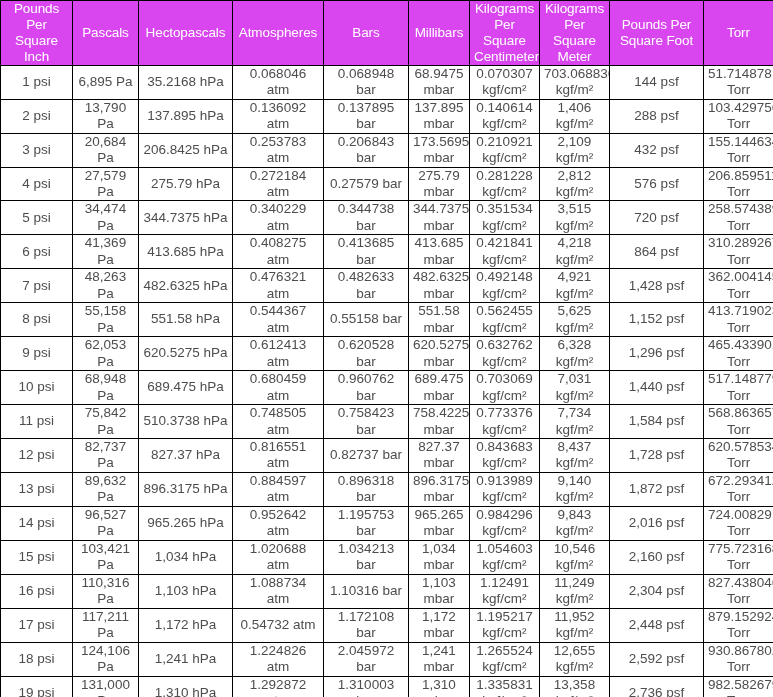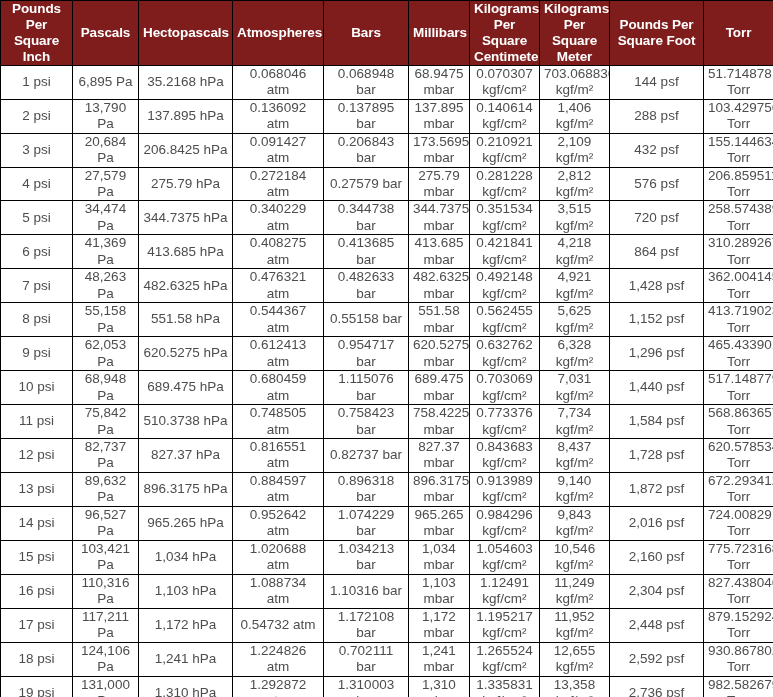--- a/index.html
+++ b/index.html
@@ -22,23 +22,23 @@
   }
   #conversion-table th,
   #conversion-table td {
     border: 1px solid #000000;
     padding: 0 4px;
     text-align: center;
     vertical-align: middle;
     overflow: hidden;
   }
   #conversion-table thead th {
-    background: #7f1d1d;
+    background: #d946ef;
     color: #ffffff;
-    font-weight: bold;
+    font-weight: normal;
     font-size: 13.5px;
     line-height: 1.18;
     letter-spacing: -0.1px;
     height: 56px;
   }
   #conversion-table tbody td {
     background: #ffffff;
     color: #4d4d4d;
     font-weight: normal;
     font-size: 13.5px;
@@ -109,21 +109,21 @@
         <td>137.895 mbar</td>
         <td>0.140614 kgf/cm²</td>
         <td>1,406 kgf/m²</td>
         <td>288 psf</td>
         <td>103.429756 Torr</td>
       </tr>
       <tr>
         <td>3 psi</td>
         <td>20,684 Pa</td>
         <td>206.8425 hPa</td>
-        <td>0.091427 atm</td>
+        <td>0.253783 atm</td>
         <td>0.206843 bar</td>
         <td>173.5695 mbar</td>
         <td>0.210921 kgf/cm²</td>
         <td>2,109 kgf/m²</td>
         <td>432 psf</td>
         <td>155.144634 Torr</td>
       </tr>
       <tr>
         <td>4 psi</td>
         <td>27,579 Pa</td>
@@ -182,33 +182,33 @@
         <td>0.562455 kgf/cm²</td>
         <td>5,625 kgf/m²</td>
         <td>1,152 psf</td>
         <td>413.719023 Torr</td>
       </tr>
       <tr>
         <td>9 psi</td>
         <td>62,053 Pa</td>
         <td>620.5275 hPa</td>
         <td>0.612413 atm</td>
-        <td>0.954717 bar</td>
+        <td>0.620528 bar</td>
         <td>620.5275 mbar</td>
         <td>0.632762 kgf/cm²</td>
         <td>6,328 kgf/m²</td>
         <td>1,296 psf</td>
         <td>465.433901 Torr</td>
       </tr>
       <tr>
         <td>10 psi</td>
         <td>68,948 Pa</td>
         <td>689.475 hPa</td>
         <td>0.680459 atm</td>
-        <td>1.115076 bar</td>
+        <td>0.960762 bar</td>
         <td>689.475 mbar</td>
         <td>0.703069 kgf/cm²</td>
         <td>7,031 kgf/m²</td>
         <td>1,440 psf</td>
         <td>517.148779 Torr</td>
       </tr>
       <tr>
         <td>11 psi</td>
         <td>75,842 Pa</td>
         <td>510.3738 hPa</td>
@@ -242,21 +242,21 @@
         <td>0.913989 kgf/cm²</td>
         <td>9,140 kgf/m²</td>
         <td>1,872 psf</td>
         <td>672.293412 Torr</td>
       </tr>
       <tr>
         <td>14 psi</td>
         <td>96,527 Pa</td>
         <td>965.265 hPa</td>
         <td>0.952642 atm</td>
-        <td>1.074229 bar</td>
+        <td>1.195753 bar</td>
         <td>965.265 mbar</td>
         <td>0.984296 kgf/cm²</td>
         <td>9,843 kgf/m²</td>
         <td>2,016 psf</td>
         <td>724.00829 Torr</td>
       </tr>
       <tr>
         <td>15 psi</td>
         <td>103,421 Pa</td>
         <td>1,034 hPa</td>
@@ -290,21 +290,21 @@
         <td>1.195217 kgf/cm²</td>
         <td>11,952 kgf/m²</td>
         <td>2,448 psf</td>
         <td>879.152924 Torr</td>
       </tr>
       <tr>
         <td>18 psi</td>
         <td>124,106 Pa</td>
         <td>1,241 hPa</td>
         <td>1.224826 atm</td>
-        <td>0.702111 bar</td>
+        <td>2.045972 bar</td>
         <td>1,241 mbar</td>
         <td>1.265524 kgf/cm²</td>
         <td>12,655 kgf/m²</td>
         <td>2,592 psf</td>
         <td>930.867802 Torr</td>
       </tr>
       <tr>
         <td>19 psi</td>
         <td>131,000 Pa</td>
         <td>1,310 hPa</td>

